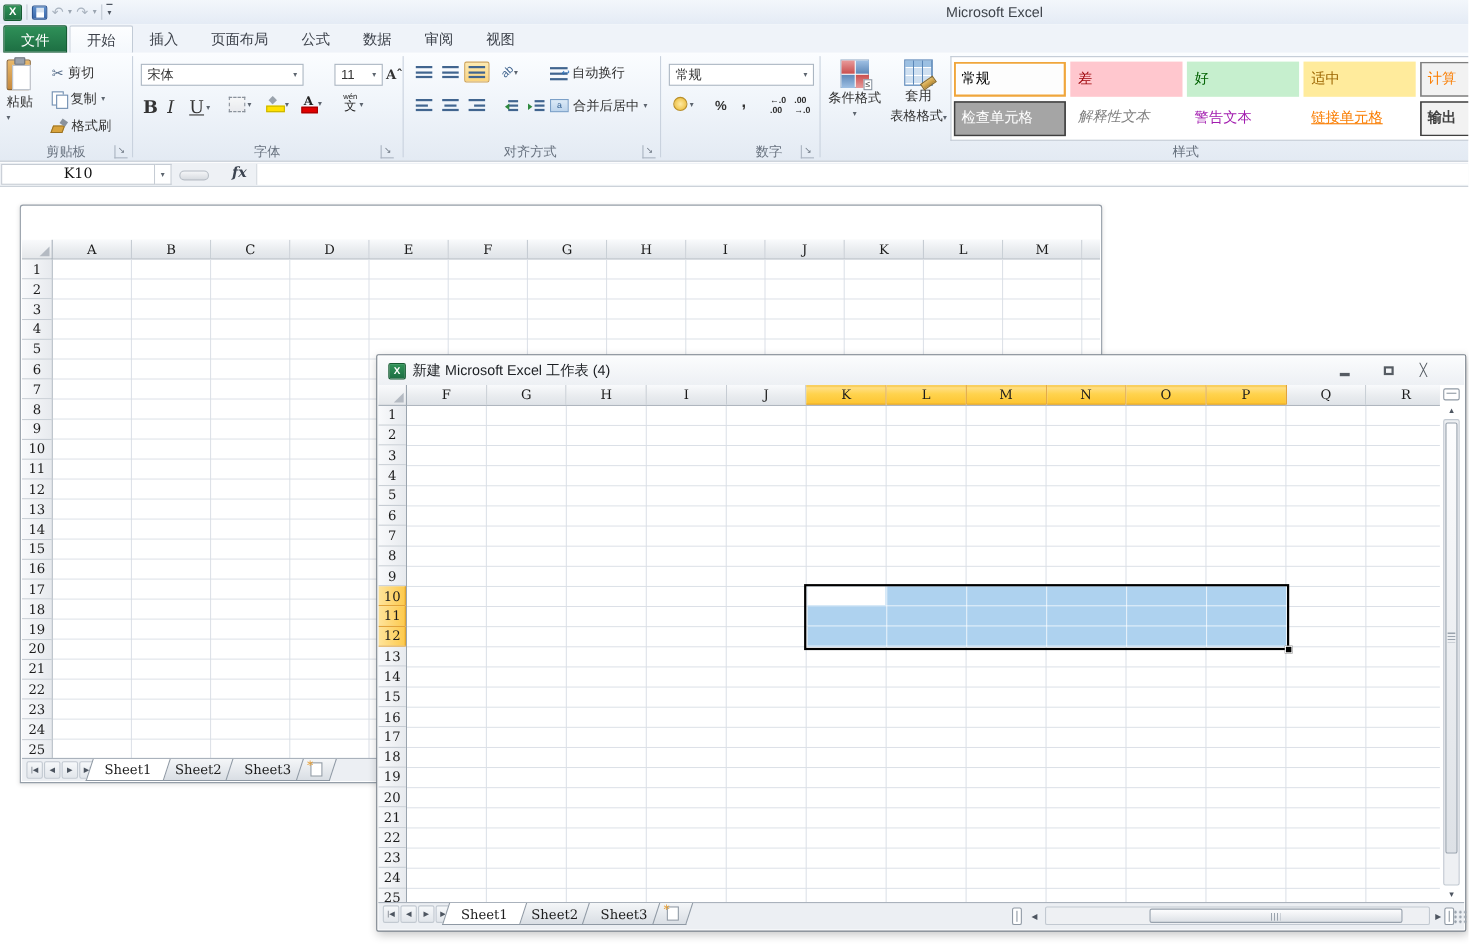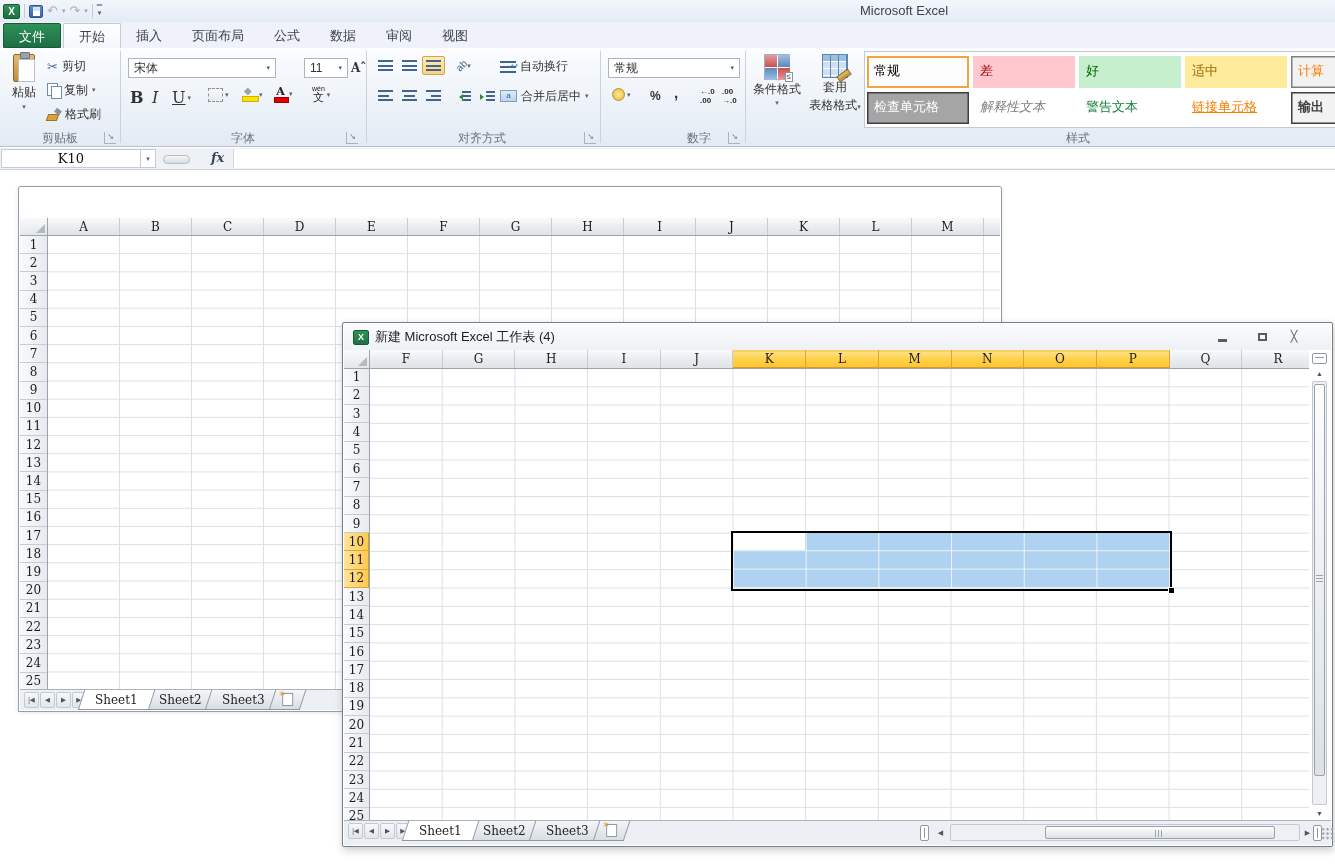--- a/index.html
+++ b/index.html
@@ -28,21 +28,21 @@
   
   .ribbon{position:absolute;left:0;top:48px;width:1335px;height:99px;background:linear-gradient(#fbfdff,#eef3f9 55%,#e3eaf3);border-bottom:1px solid #b9c2ce}
   .gsep{position:absolute;top:3px;bottom:3px;width:1px;background:#c9d2de}
   .glabel{position:absolute;top:82px;font-size:12px;color:#68727f;text-align:center}
   .glauncher{position:absolute;top:84px;width:12px;height:12px;color:#6c7682;font-size:8px;line-height:10px;text-align:center;border:1px solid #aab4c0;border-top:none;border-right:none}
   .rbtn{position:absolute;display:flex;align-items:center;gap:4px;font-size:12px;color:#333;height:20px}
   .mini-arrow{font-size:7px;color:#5c646e}
   .combo{position:absolute;height:20px;background:#fff;border:1px solid #abb6c2;display:flex;align-items:center;justify-content:space-between;padding:0 5px;font-size:12px}
   .combo .mini-arrow{margin-left:6px}
   
-  .paste-btn{position:absolute;left:6px;top:6px;width:36px;height:72px;display:flex;flex-direction:column;align-items:center;gap:2px;font-size:12px}
+  .paste-btn{position:absolute;left:6px;top:6px;width:36px;height:72px;display:flex;flex-direction:column;gap:2px;font-size:12px}
   .clip-icon{width:22px;height:28px;background:linear-gradient(#e9b96b,#c68a3f);border:1px solid #8a6434;border-radius:2px;position:relative}
   .clip-icon::before{content:"";position:absolute;left:6px;top:-3px;width:8px;height:5px;background:#9aa1ab;border:1px solid #6d747e;border-radius:1px}
   .clip-icon::after{content:"";position:absolute;left:4px;top:4px;width:15px;height:21px;background:#fff;border:1px solid #b9bfc8}
   .ic-scissors{color:#5a708c;font-size:13px;line-height:13px}
   .ic-copy{width:13px;height:14px;position:relative}
   .ic-copy::before,.ic-copy::after{content:"";position:absolute;width:9px;height:11px;background:#fff;border:1px solid #6f8db0}
   .ic-copy::before{left:0;top:0}.ic-copy::after{left:4px;top:3px}
   .ic-brush{width:14px;height:12px;position:relative}
   .ic-brush::before{content:"";position:absolute;left:0;top:6px;width:9px;height:5px;background:#d8a33c;border:1px solid #9a7224;transform:skewX(-20deg)}
   .ic-brush::after{content:"";position:absolute;left:8px;top:1px;width:6px;height:5px;background:#8a929c;transform:rotate(35deg)}
@@ -373,21 +373,21 @@
     <span><span>表格格式</span><span class="mini-arrow">▾</span></span>
   </div>
   <div class="gallery">
       <div class="gcell gsel" style="background: rgb(253, 253, 253); color: rgb(0, 0, 0);">常规</div>
       <div class="gcell" style="background: rgb(255, 199, 206); color: rgb(156, 0, 6);">差</div>
       <div class="gcell" style="background: rgb(198, 239, 206); color: rgb(0, 97, 0);">好</div>
       <div class="gcell" style="background: rgb(255, 235, 156); color: rgb(156, 101, 0);">适中</div>
       <div class="gcell" style="background: rgb(242, 242, 242); color: rgb(250, 125, 0); box-shadow: rgb(127, 127, 127) 0px 0px 0px 1.5px inset;">计算</div>
       <div class="gcell" style="background: rgb(165, 165, 165); color: rgb(255, 255, 255); box-shadow: rgb(63, 63, 63) 0px 0px 0px 1.5px inset;">检查单元格</div>
       <div class="gcell" style="background: rgb(255, 255, 255); color: rgb(127, 127, 127); font-style: italic; font-family: &quot;DejaVu Serif&quot;, serif;">解释性文本</div>
-      <div class="gcell" style="background: rgb(255, 255, 255); color: #15803d;">警告文本</div>
+      <div class="gcell" style="background: rgb(255, 255, 255); color: #a21caf;">警告文本</div>
       <div class="gcell" style="background: rgb(255, 255, 255); color: rgb(250, 125, 0); text-decoration: underline;">链接单元格</div>
       <div class="gcell" style="background: rgb(242, 242, 242); color: rgb(63, 63, 63); box-shadow: rgb(63, 63, 63) 0px 0px 0px 1.5px inset; font-weight: bold;">输出</div>
     </div>
   <div class="glabel" style="left:1018px;width:120px">样式</div>
 </div>
 
 <div class="fbar">
   <div class="namebox">K10</div>
   <div class="nbarr">▾</div>
   <div class="pill"></div>

